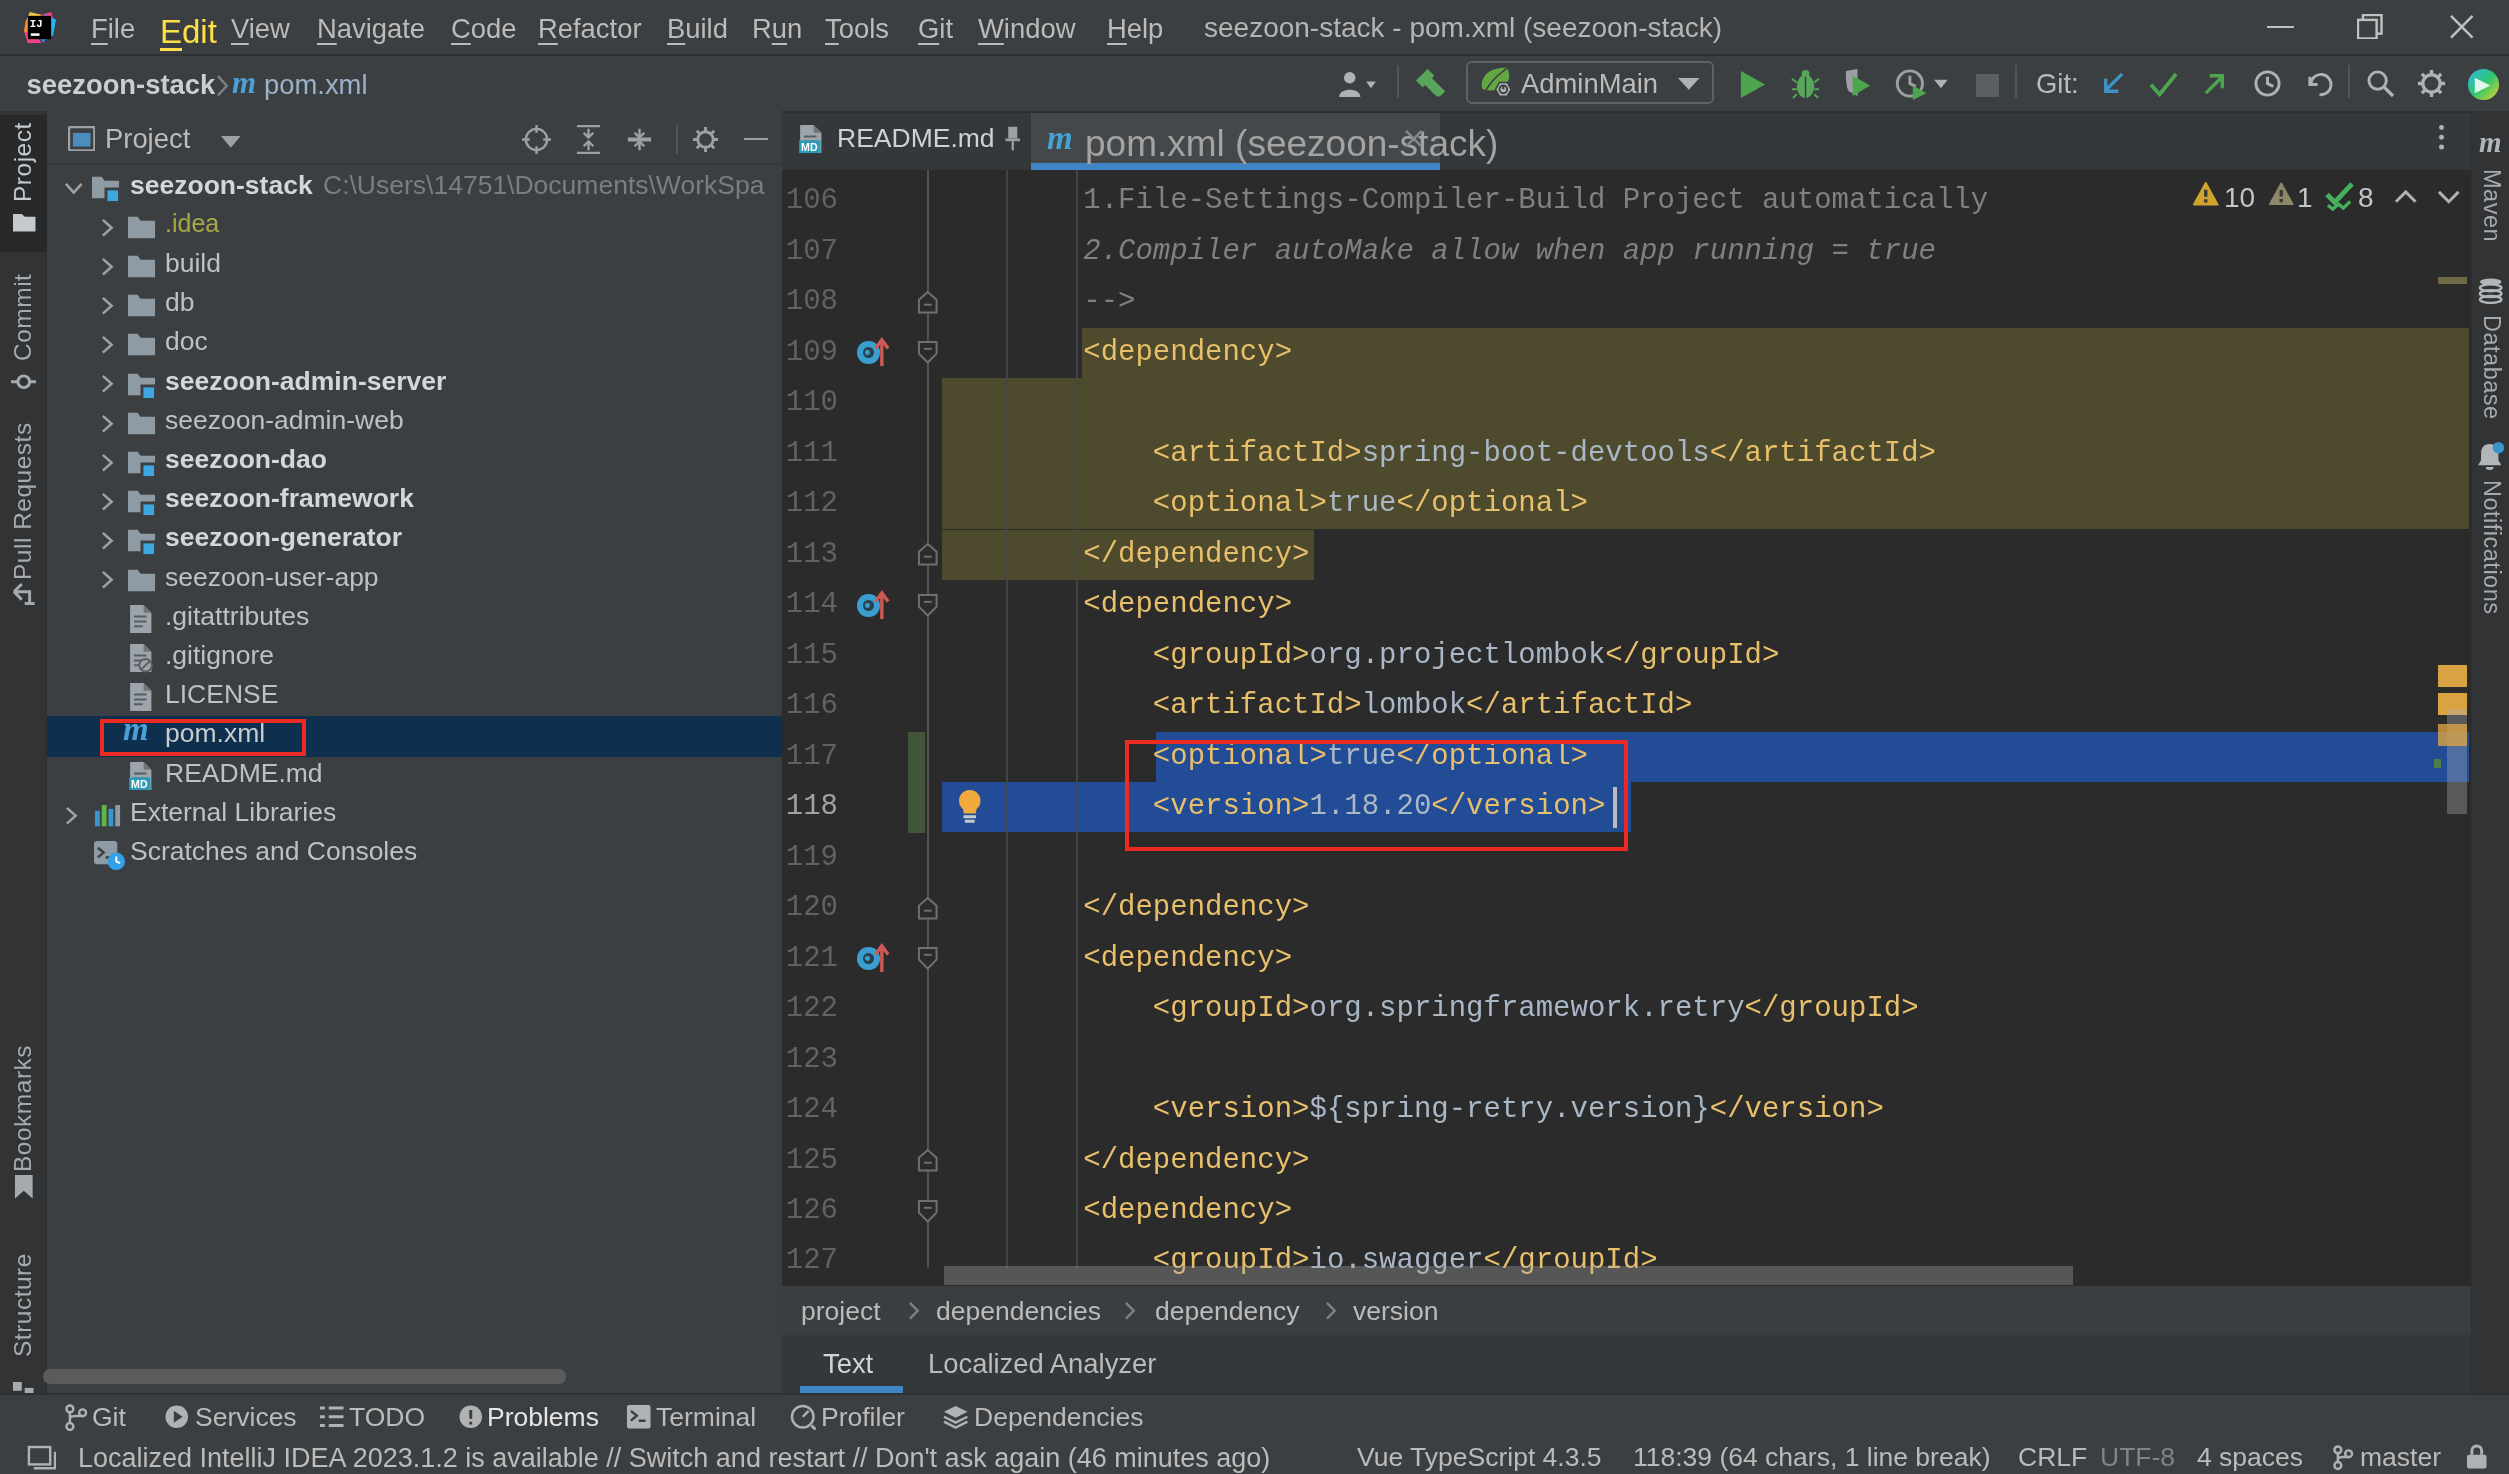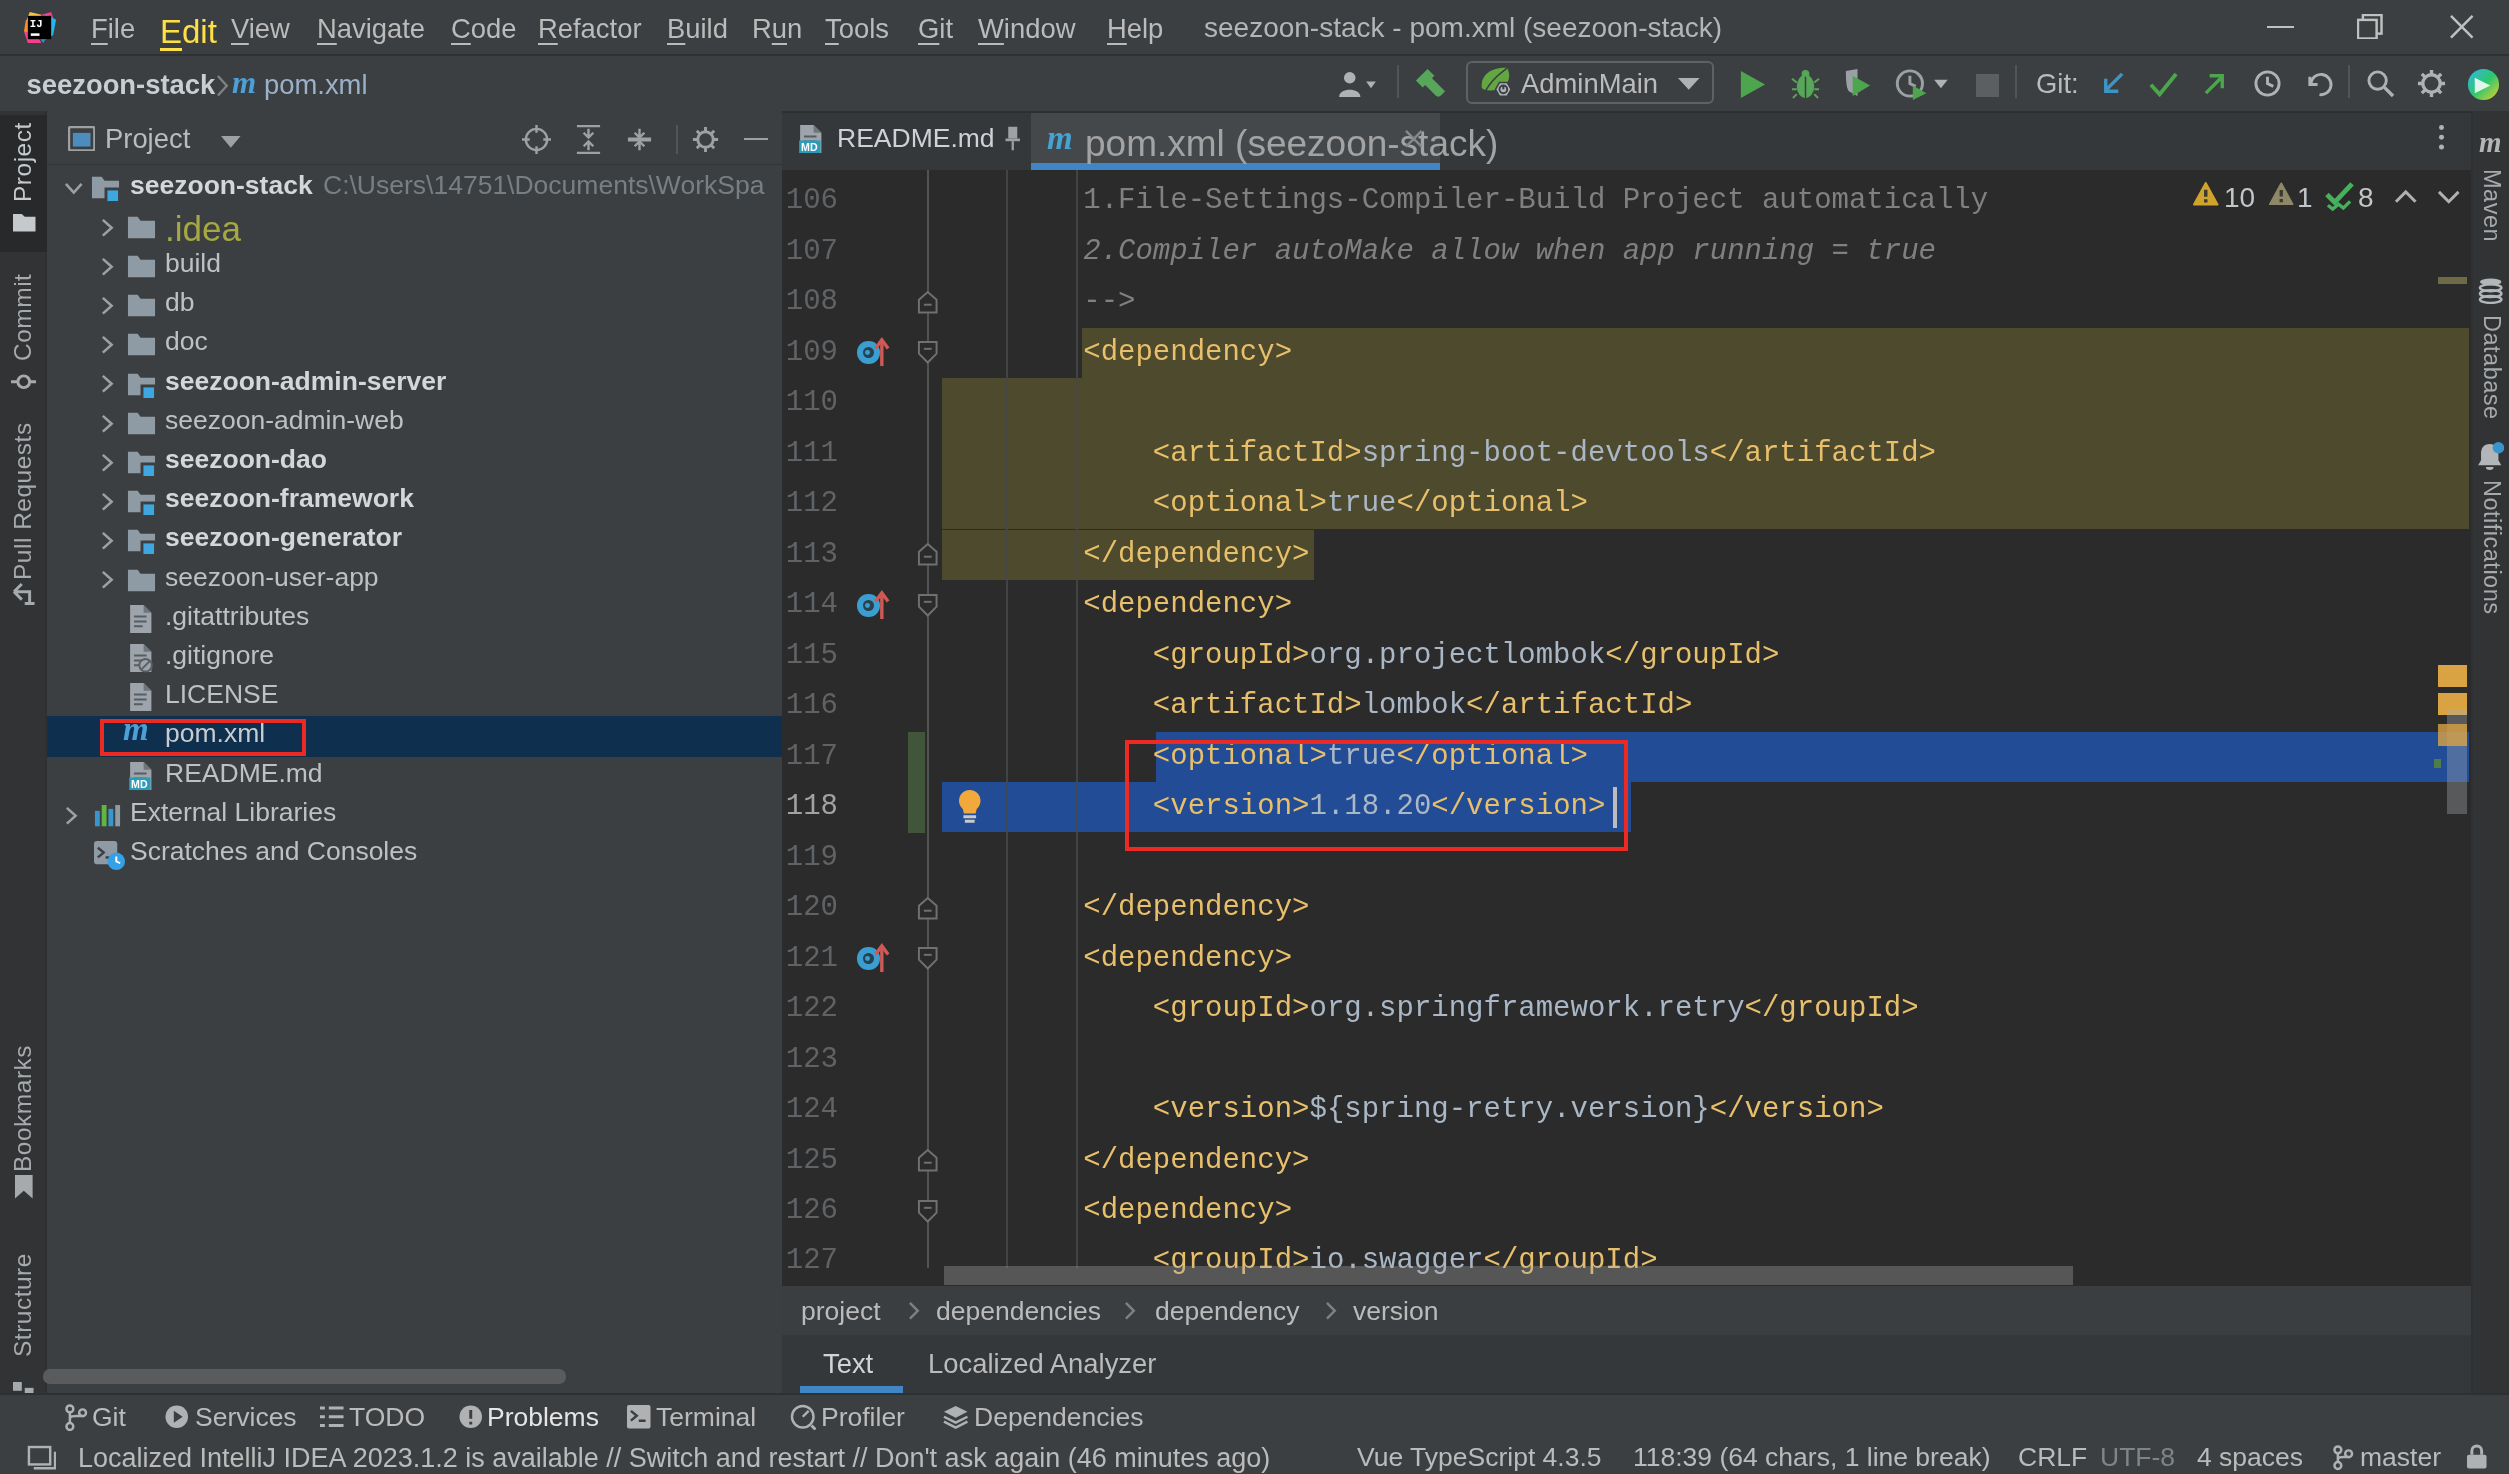--- a/index.html
+++ b/index.html
@@ -205,21 +205,21 @@
       <rect x="18" y="18" width="11" height="11" fill="#3fa7e0"></rect>
     </svg>
 <div class="a" style="left:130px;top:170px;font-size:26.5px;font-weight:bold;color:#d3d7da;">seezoon-stack</div>
 <div class="a" style="left:323px;top:170px;font-size:26.5px;color:#787f84;white-space:nowrap;">C:\Users\14751\Documents\WorkSpa</div>
 <svg class="a" style="left:95px;top:216px" width="23.5" height="23.5" viewBox="0 0 24 24">
       <path d="M8 4 L17 12 L8 20" stroke="#9da1a4" stroke-width="2.6" fill="none"></path>
     </svg>
 <svg class="a" style="left:126px;top:213px" width="31" height="29" viewBox="0 0 32 30">
       <path d="M2 4 h10 l3 4 h15 v18 h-28 z" fill="#8e9aa4"></path>
     </svg>
-<div class="a" style="left:165px;top:209px;font-size:35px;color:#a6a843;">.idea</div>
+<div class="a" style="left:165px;top:209px;font-size:25px;color:#a6a843;">.idea</div>
 <svg class="a" style="left:95px;top:255px" width="23.5" height="23.5" viewBox="0 0 24 24">
       <path d="M8 4 L17 12 L8 20" stroke="#9da1a4" stroke-width="2.6" fill="none"></path>
     </svg>
 <svg class="a" style="left:126px;top:252px" width="31" height="29" viewBox="0 0 32 30">
       <path d="M2 4 h10 l3 4 h15 v18 h-28 z" fill="#8e9aa4"></path>
     </svg>
 <div class="a" style="left:165px;top:248px;font-size:26.5px;color:#bdc1c3;">build</div>
 <svg class="a" style="left:95px;top:294px" width="23.5" height="23.5" viewBox="0 0 24 24">
       <path d="M8 4 L17 12 L8 20" stroke="#9da1a4" stroke-width="2.6" fill="none"></path>
     </svg>

